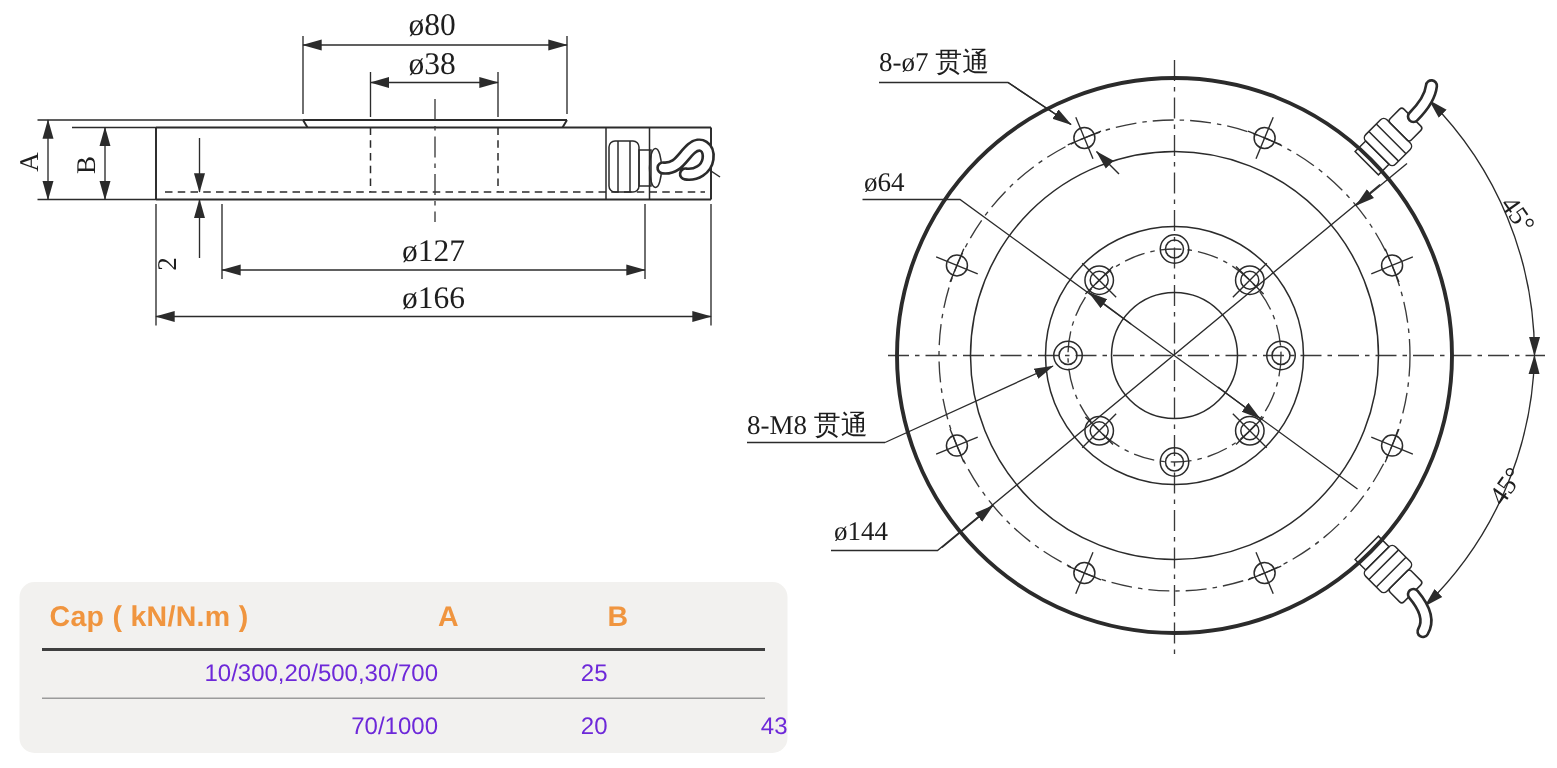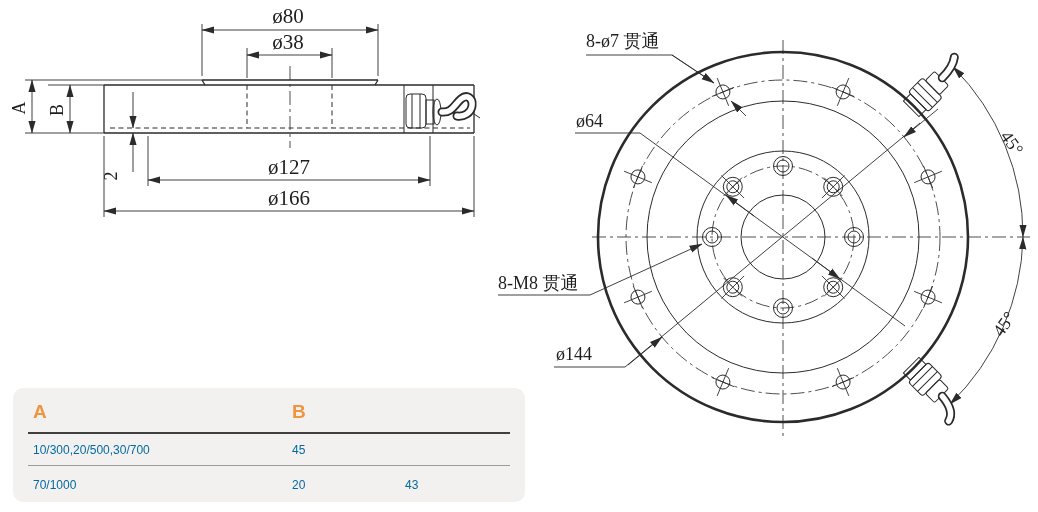--- a/index.html
+++ b/index.html
@@ -22,21 +22,21 @@
   
   .spec-table{position:absolute;left:13px;top:388px;width:512px;height:114px;
     background:#F2F1EF;border-radius:10px;}
   .t-grid{display:grid;grid-template-columns:259px 113px 1fr;align-items:center;
     padding:0 0 0 20px;}
   .t-head{height:41px;padding-top:3px;}
   .t-head span{font-size:19px;font-weight:bold;color:#F0953F;letter-spacing:0.2px;}
   .t-rule{height:0;border-top:2px solid #3F3F3F;margin:0 15px;}
   .t-sep{height:0;border-top:1.4px solid #9B9B9B;margin:0 15px;}
   .t-row{height:31px;}
-  .t-row span{font-size:12px;color:#0369a1;}
+  .t-row span{font-size:16px;color:#6d28d9;text-align:right;}
   .t-row.r2{height:37px;}
 </style>
 </head>
 <body>
 
 <div id="stage">
 
 <svg id="dwg" width="1038" height="512" viewBox="0 0 1038 512">
   <defs>
     <marker id="arr" viewBox="0 0 12 8" refX="11.5" refY="4" markerWidth="13" markerHeight="9" orient="auto-start-reverse" markerUnits="userSpaceOnUse">
@@ -228,27 +228,28 @@
       <rect class="ln thin" x="26" y="-10" width="13" height="20" rx="2"></rect>
       <path class="cable-o" d="M40,0 C52,1 60,5 62,13"></path>
       <path class="cable-i" d="M40,0 C52,1 60,5 62,13"></path>
     </g>
   </g>
 </svg>
 
   
   <div class="spec-table">
     <div class="t-grid t-head">
+      <span>Cap ( kN/N.m )</span>
       <span>A</span>
       <span>B</span>
     </div>
     <div class="t-rule"></div>
     <div class="t-grid t-row">
       <span>10/300,20/500,30/700</span>
-      <span>45</span>
+      <span>25</span>
     </div>
     <div class="t-sep"></div>
     <div class="t-grid t-row r2">
       <span>70/1000</span>
       <span>20</span>
       <span>43</span>
     </div>
   </div>
 
 </div>

